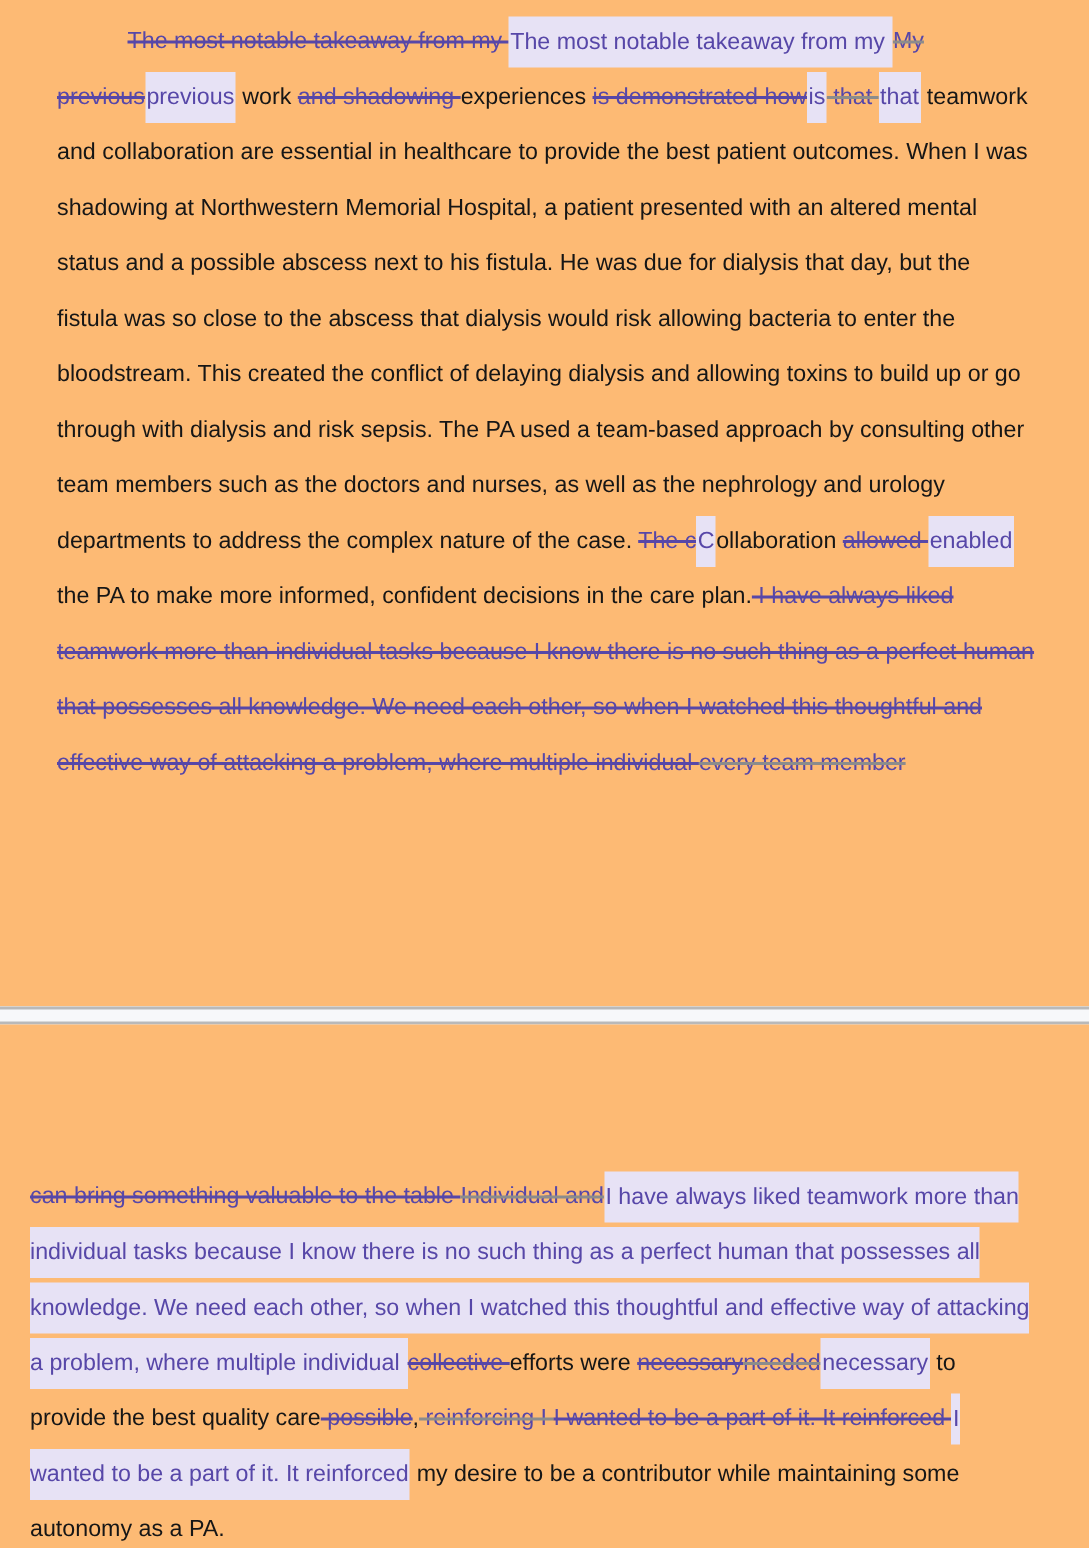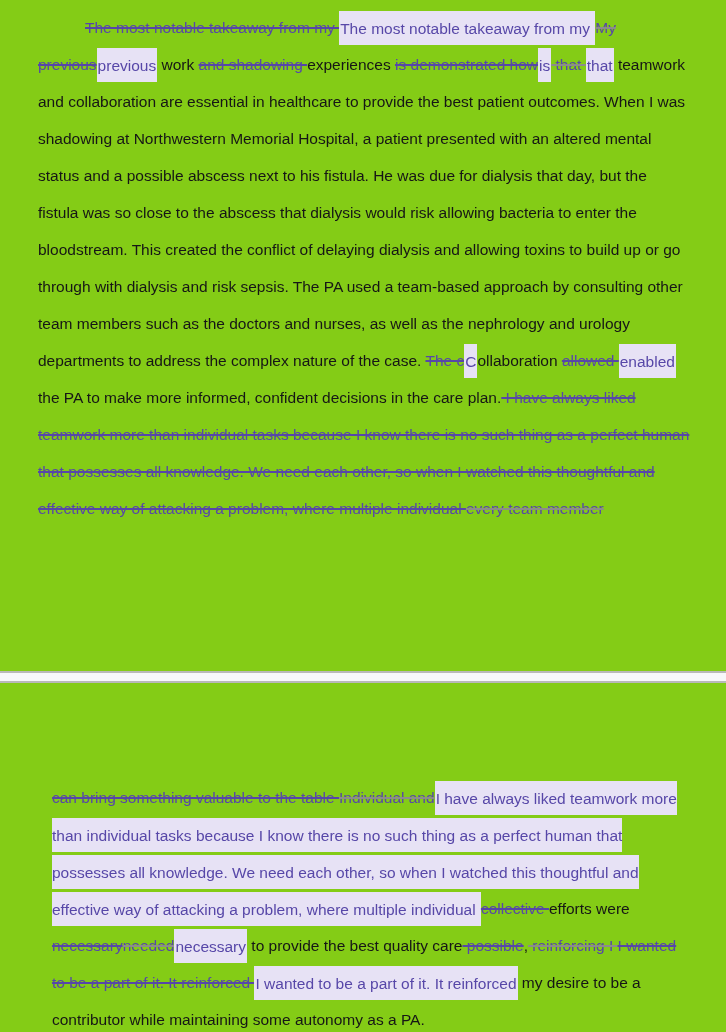--- a/index.html
+++ b/index.html
@@ -10,23 +10,23 @@
     --break-line:#b9b9b9;
     --break-gap:#f7f8fa;
   }
   *{box-sizing:border-box;}
   html,body{margin:0;padding:0;background:#ffffff;}
   body{
     width:726px;height:1032px;overflow:hidden;
     font-family:"Liberation Sans","DejaVu Sans",sans-serif;
   }
   .doc{width:726px;height:1032px;position:relative;background:#fff;}
-  .page{width:726px;background:#84cc16;}
+  .page{width:726px;background:#fdba74;}
   .page1{height:671px;padding:9px 36px 0 38px;overflow:hidden;}
-  .page2{height:349px;padding:96px 36px 0 52px;overflow:hidden;}
+  .page2{height:349px;padding:96px 36px 0 20px;overflow:hidden;}
   .page-break{
     height:12px;width:726px;
     border-top:2px solid var(--break-line);
     border-bottom:2px solid var(--break-line);
     background:var(--break-gap);
   }
   .para{
     margin:0;
     font-size:15.5px;
     line-height:37px;

